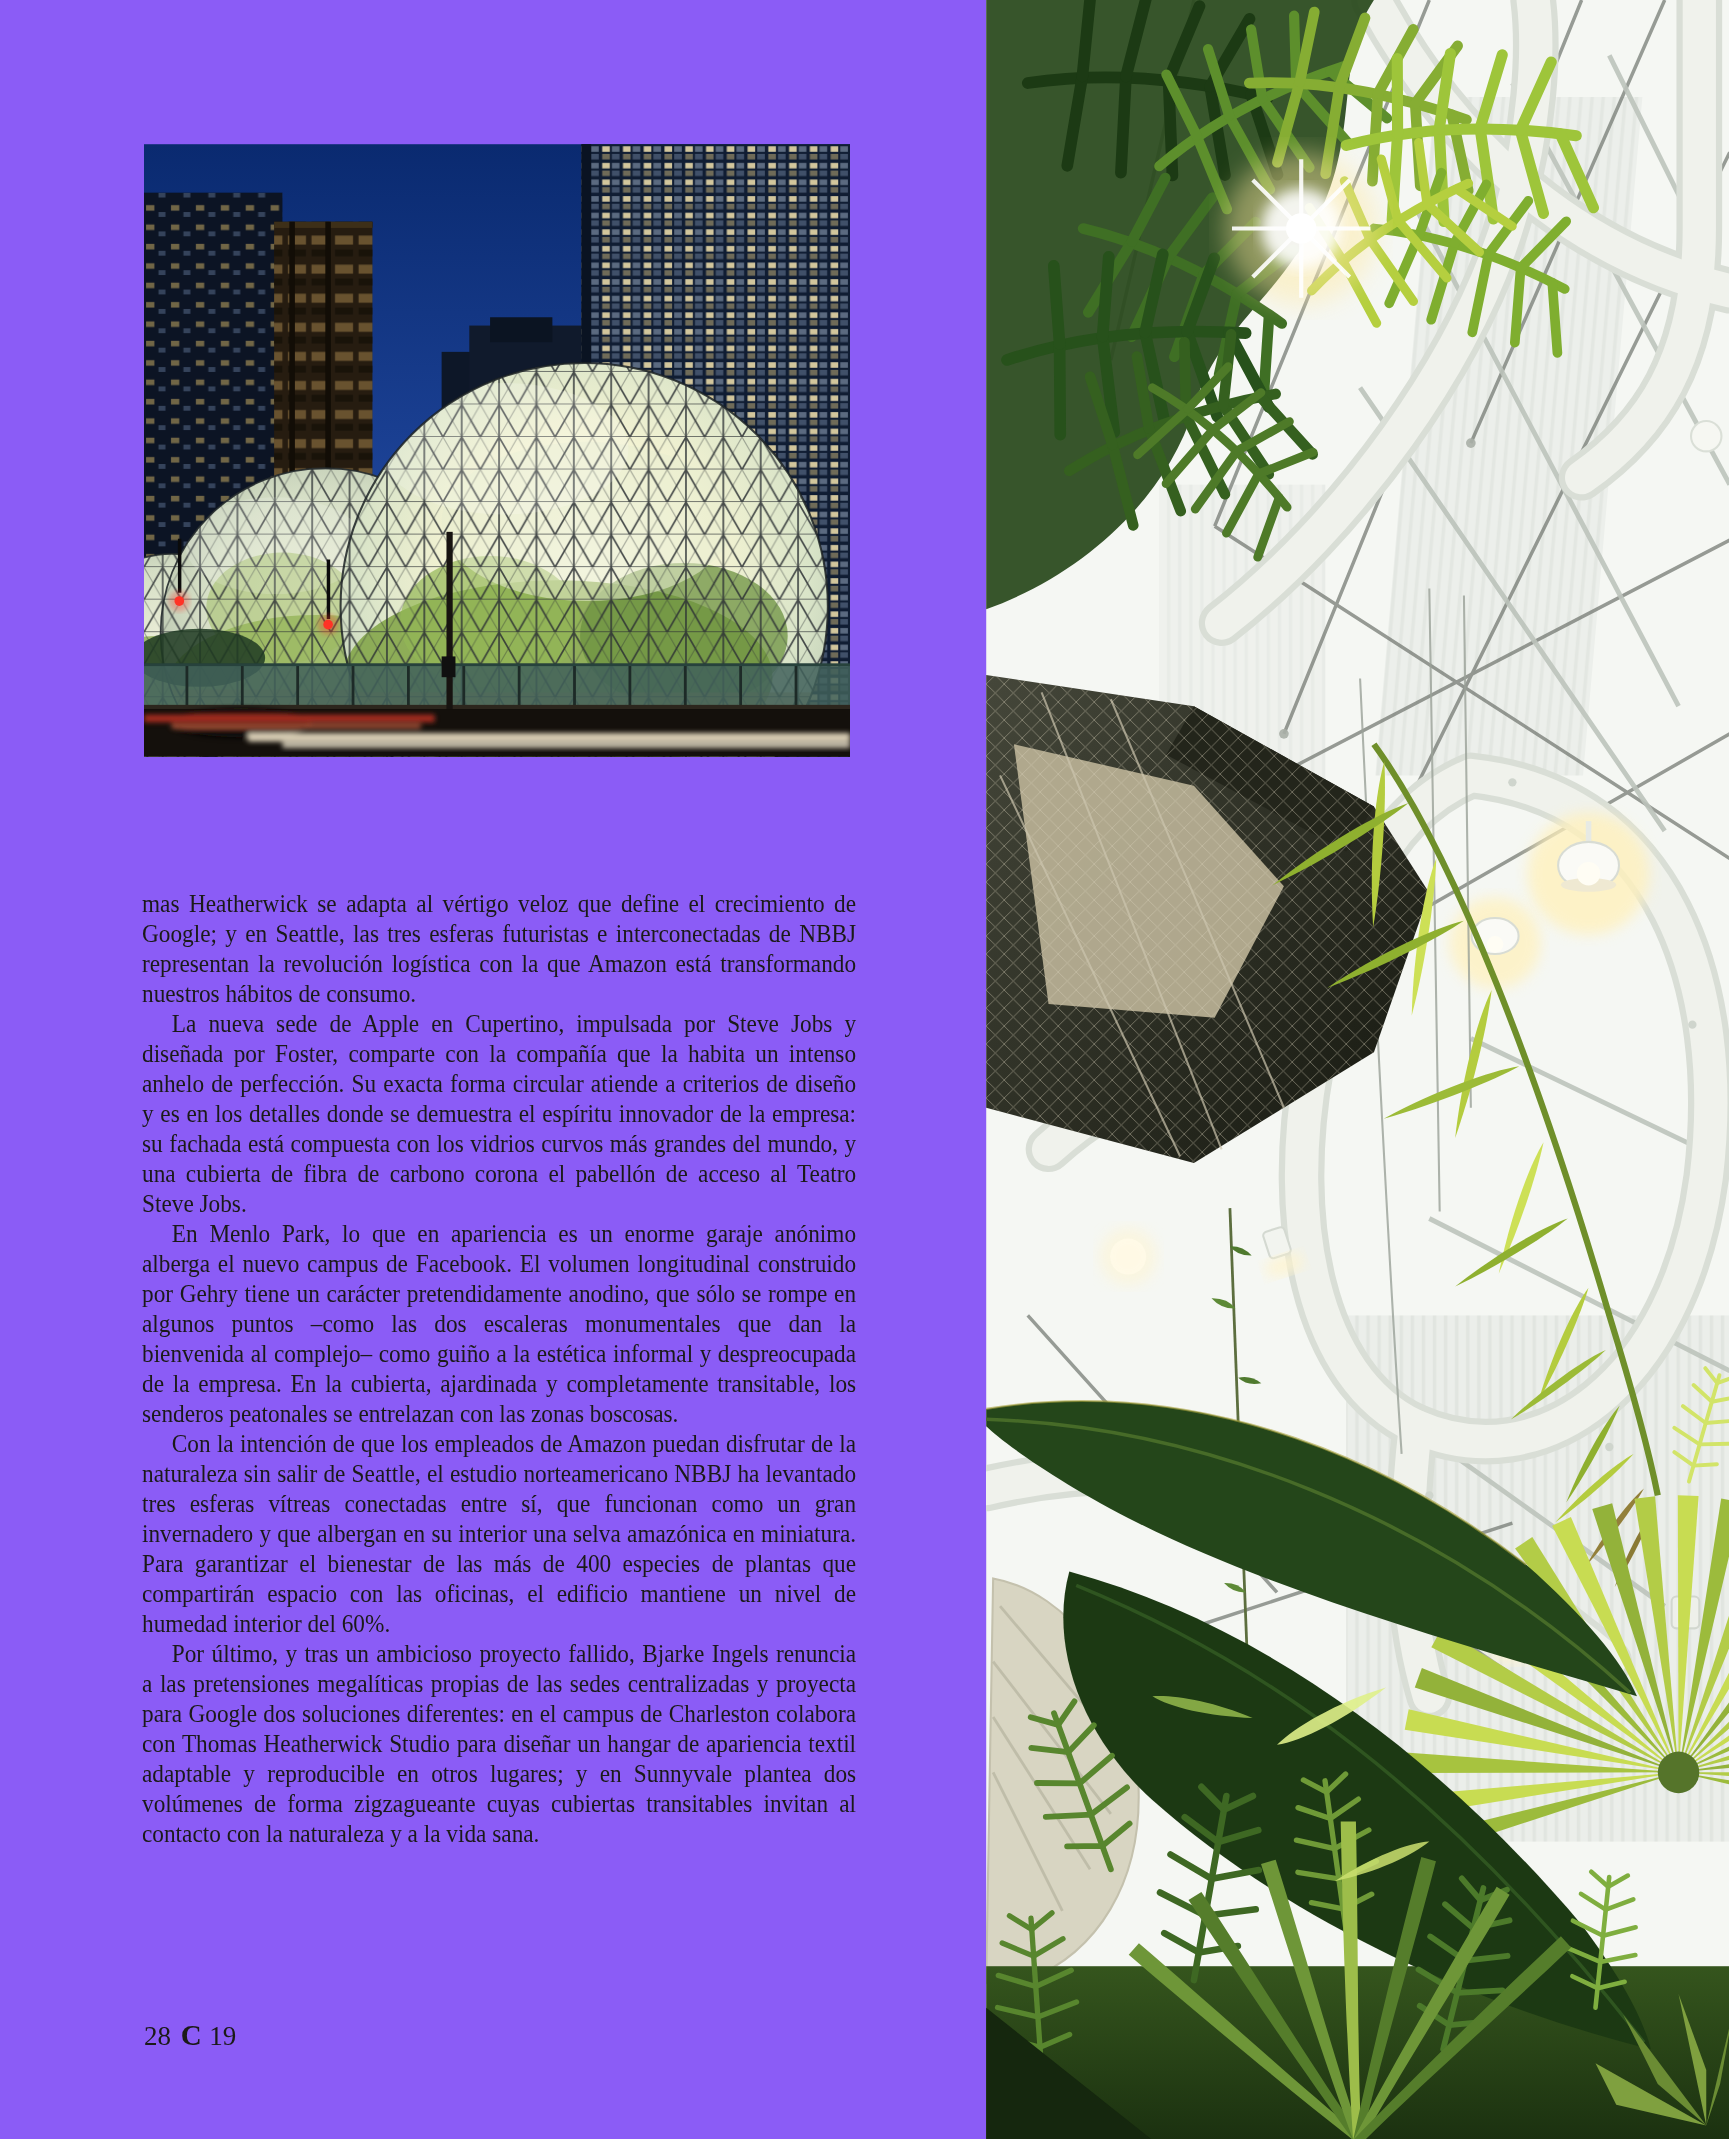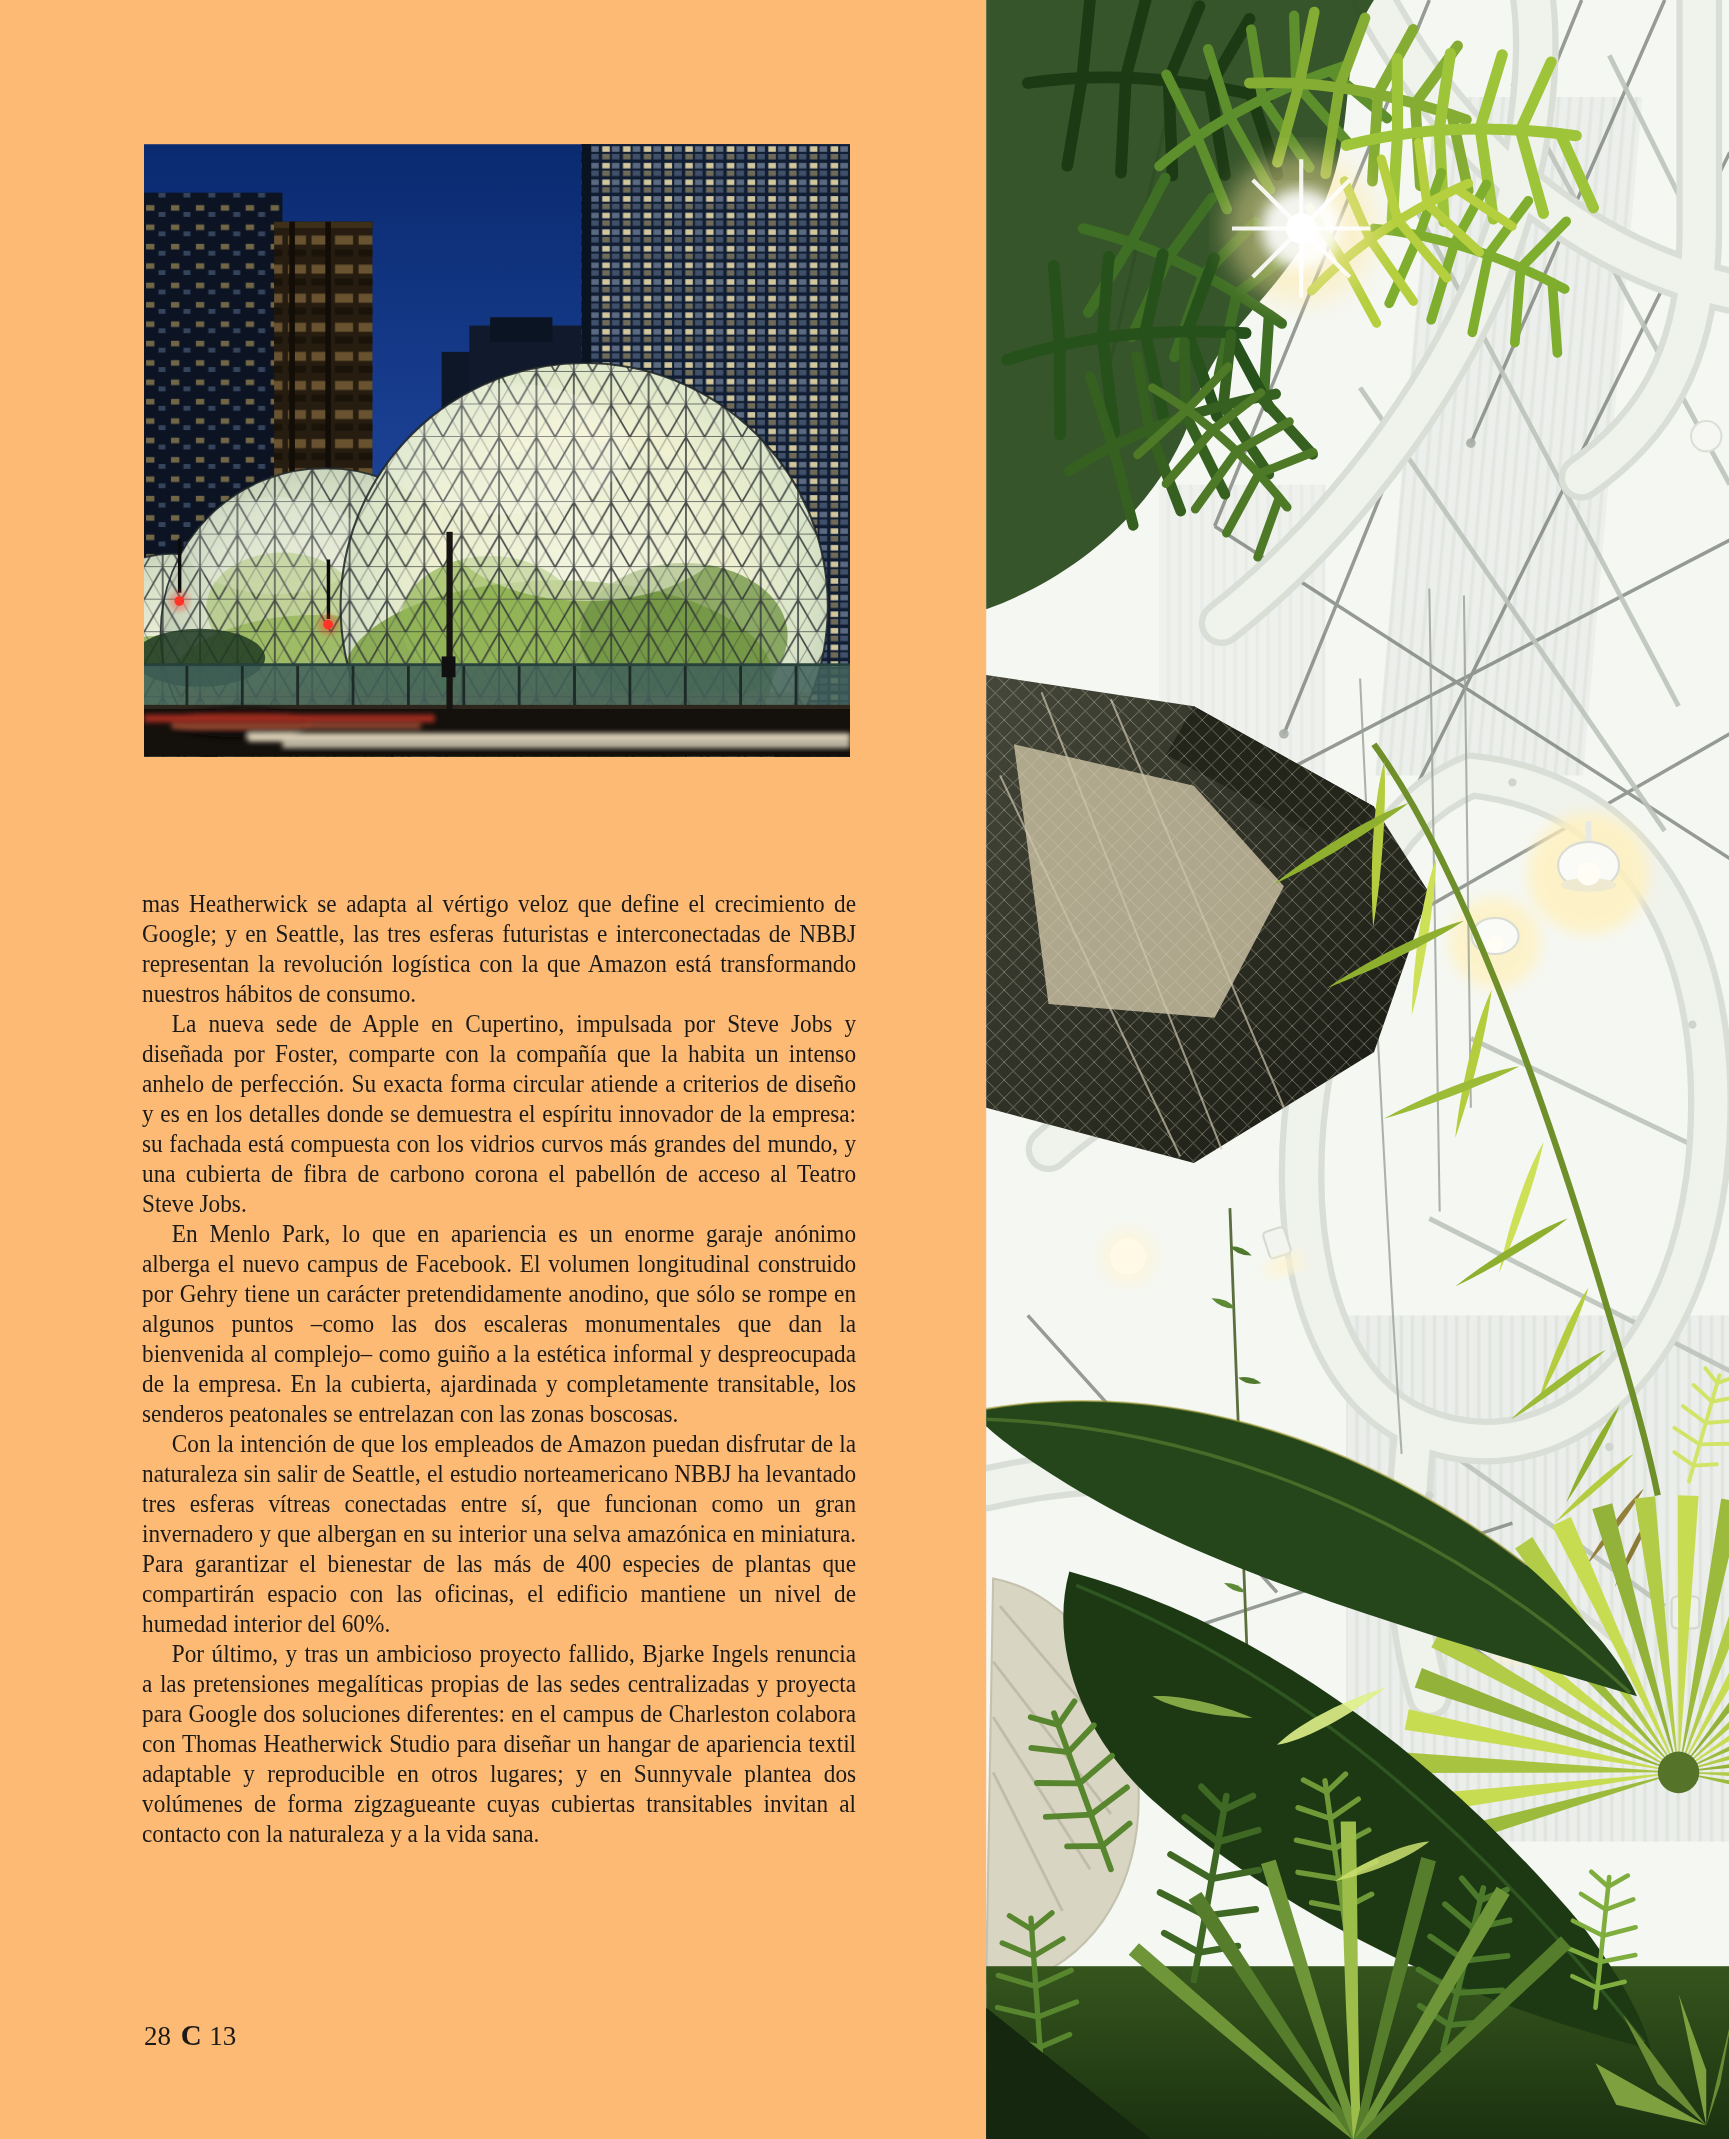--- a/index.html
+++ b/index.html
@@ -1,16 +1,16 @@
 <!DOCTYPE html>
 <html style="font-size:11px"><head>
 <meta charset="utf-8">
 <style>
   html,body{margin:0;padding:0;background:#ffffff;}
-  .page{position:relative;width:1729px;height:2140px;background:#fdba74;overflow:hidden;
+  .page{position:relative;width:1729px;height:2140px;background:#8b5cf6;overflow:hidden;
         font-family:"Liberation Serif", serif;}
   .photo{position:absolute;display:block;}
   .photo svg{display:block;}
   .article{position:absolute;left:142px;top:889px;width:767px;
            transform:scaleX(0.931);transform-origin:left top;
            font-size:25px;line-height:30px;text-align:justify;
            color:#1b1a18;hyphens:none;}
   .article p{margin:0;padding:0;}
   .article p.indent{text-indent:32px;}
   .footer{position:absolute;left:144px;top:2019px;color:#1b1a18;white-space:nowrap;}
@@ -168,21 +168,21 @@
 
   <div class="article">
     <p>mas Heatherwick se adapta al vértigo veloz que define el crecimiento de Google; y en Seattle, las tres esferas futuristas e interconectadas de NBBJ representan la revolución logística con la que Amazon está transformando nuestros hábitos de consumo.</p>
     <p class="indent">La nueva sede de Apple en Cupertino, impulsada por Steve Jobs y diseñada por Foster, comparte con la compañía que la habita un intenso anhelo de perfección. Su exacta forma circular atiende a criterios de diseño y es en los detalles donde se demuestra el espíritu innovador de la empresa: su fachada está compuesta con los vidrios curvos más grandes del mundo, y una cubierta de fibra de carbono corona el pabellón de acceso al Teatro Steve Jobs.</p>
     <p class="indent">En Menlo Park, lo que en apariencia es un enorme garaje anónimo alberga el nuevo campus de Facebook. El volumen longitudinal construido por Gehry tiene un carácter pretendidamente anodino, que sólo se rompe en algunos puntos –como las dos escaleras monumentales que dan la bienvenida al complejo– como guiño a la estética informal y despreocupada de la empresa. En la cubierta, ajardinada y completamente transitable, los senderos peatonales se entrelazan con las zonas boscosas.</p>
     <p class="indent">Con la intención de que los empleados de Amazon puedan disfrutar de la naturaleza sin salir de Seattle, el estudio norteamericano NBBJ ha levantado tres esferas vítreas conectadas entre sí, que funcionan como un gran invernadero y que albergan en su interior una selva amazónica en miniatura. Para garantizar el bienestar de las más de 400 especies de plantas que compartirán espacio con las oficinas, el edificio mantiene un nivel de humedad interior del 60%.</p>
     <p class="indent">Por último, y tras un ambicioso proyecto fallido, Bjarke Ingels renuncia a las pretensiones megalíticas propias de las sedes centralizadas y proyecta para Google dos soluciones diferentes: en el campus de Charleston colabora con Thomas Heatherwick Studio para diseñar un hangar de apariencia textil adaptable y reproducible en otros lugares; y en Sunnyvale plantea dos volúmenes de forma zigzagueante cuyas cubiertas transitables invitan al contacto con la naturaleza y a la vida sana.</p>
   </div>
 
   <div class="footer">
-    <span class="num">28</span><span class="mag">C</span><span class="num">13</span>
+    <span class="num">28</span><span class="mag">C</span><span class="num">19</span>
   </div>
 
   <div class="photo" style="left:986px;top:0;width:744px;height:2140px;">
     <svg width="744" height="2140" viewBox="0 0 1074 3091">
       <defs>
         <linearGradient id="awn" x1="0" y1="0" x2="1" y2="1">
           <stop offset="0" stop-color="#45473a"></stop>
             <stop offset="1" stop-color="#15170f"></stop>
         </linearGradient>
         <linearGradient id="jngl" x1="0" y1="0" x2="0" y2="1">

